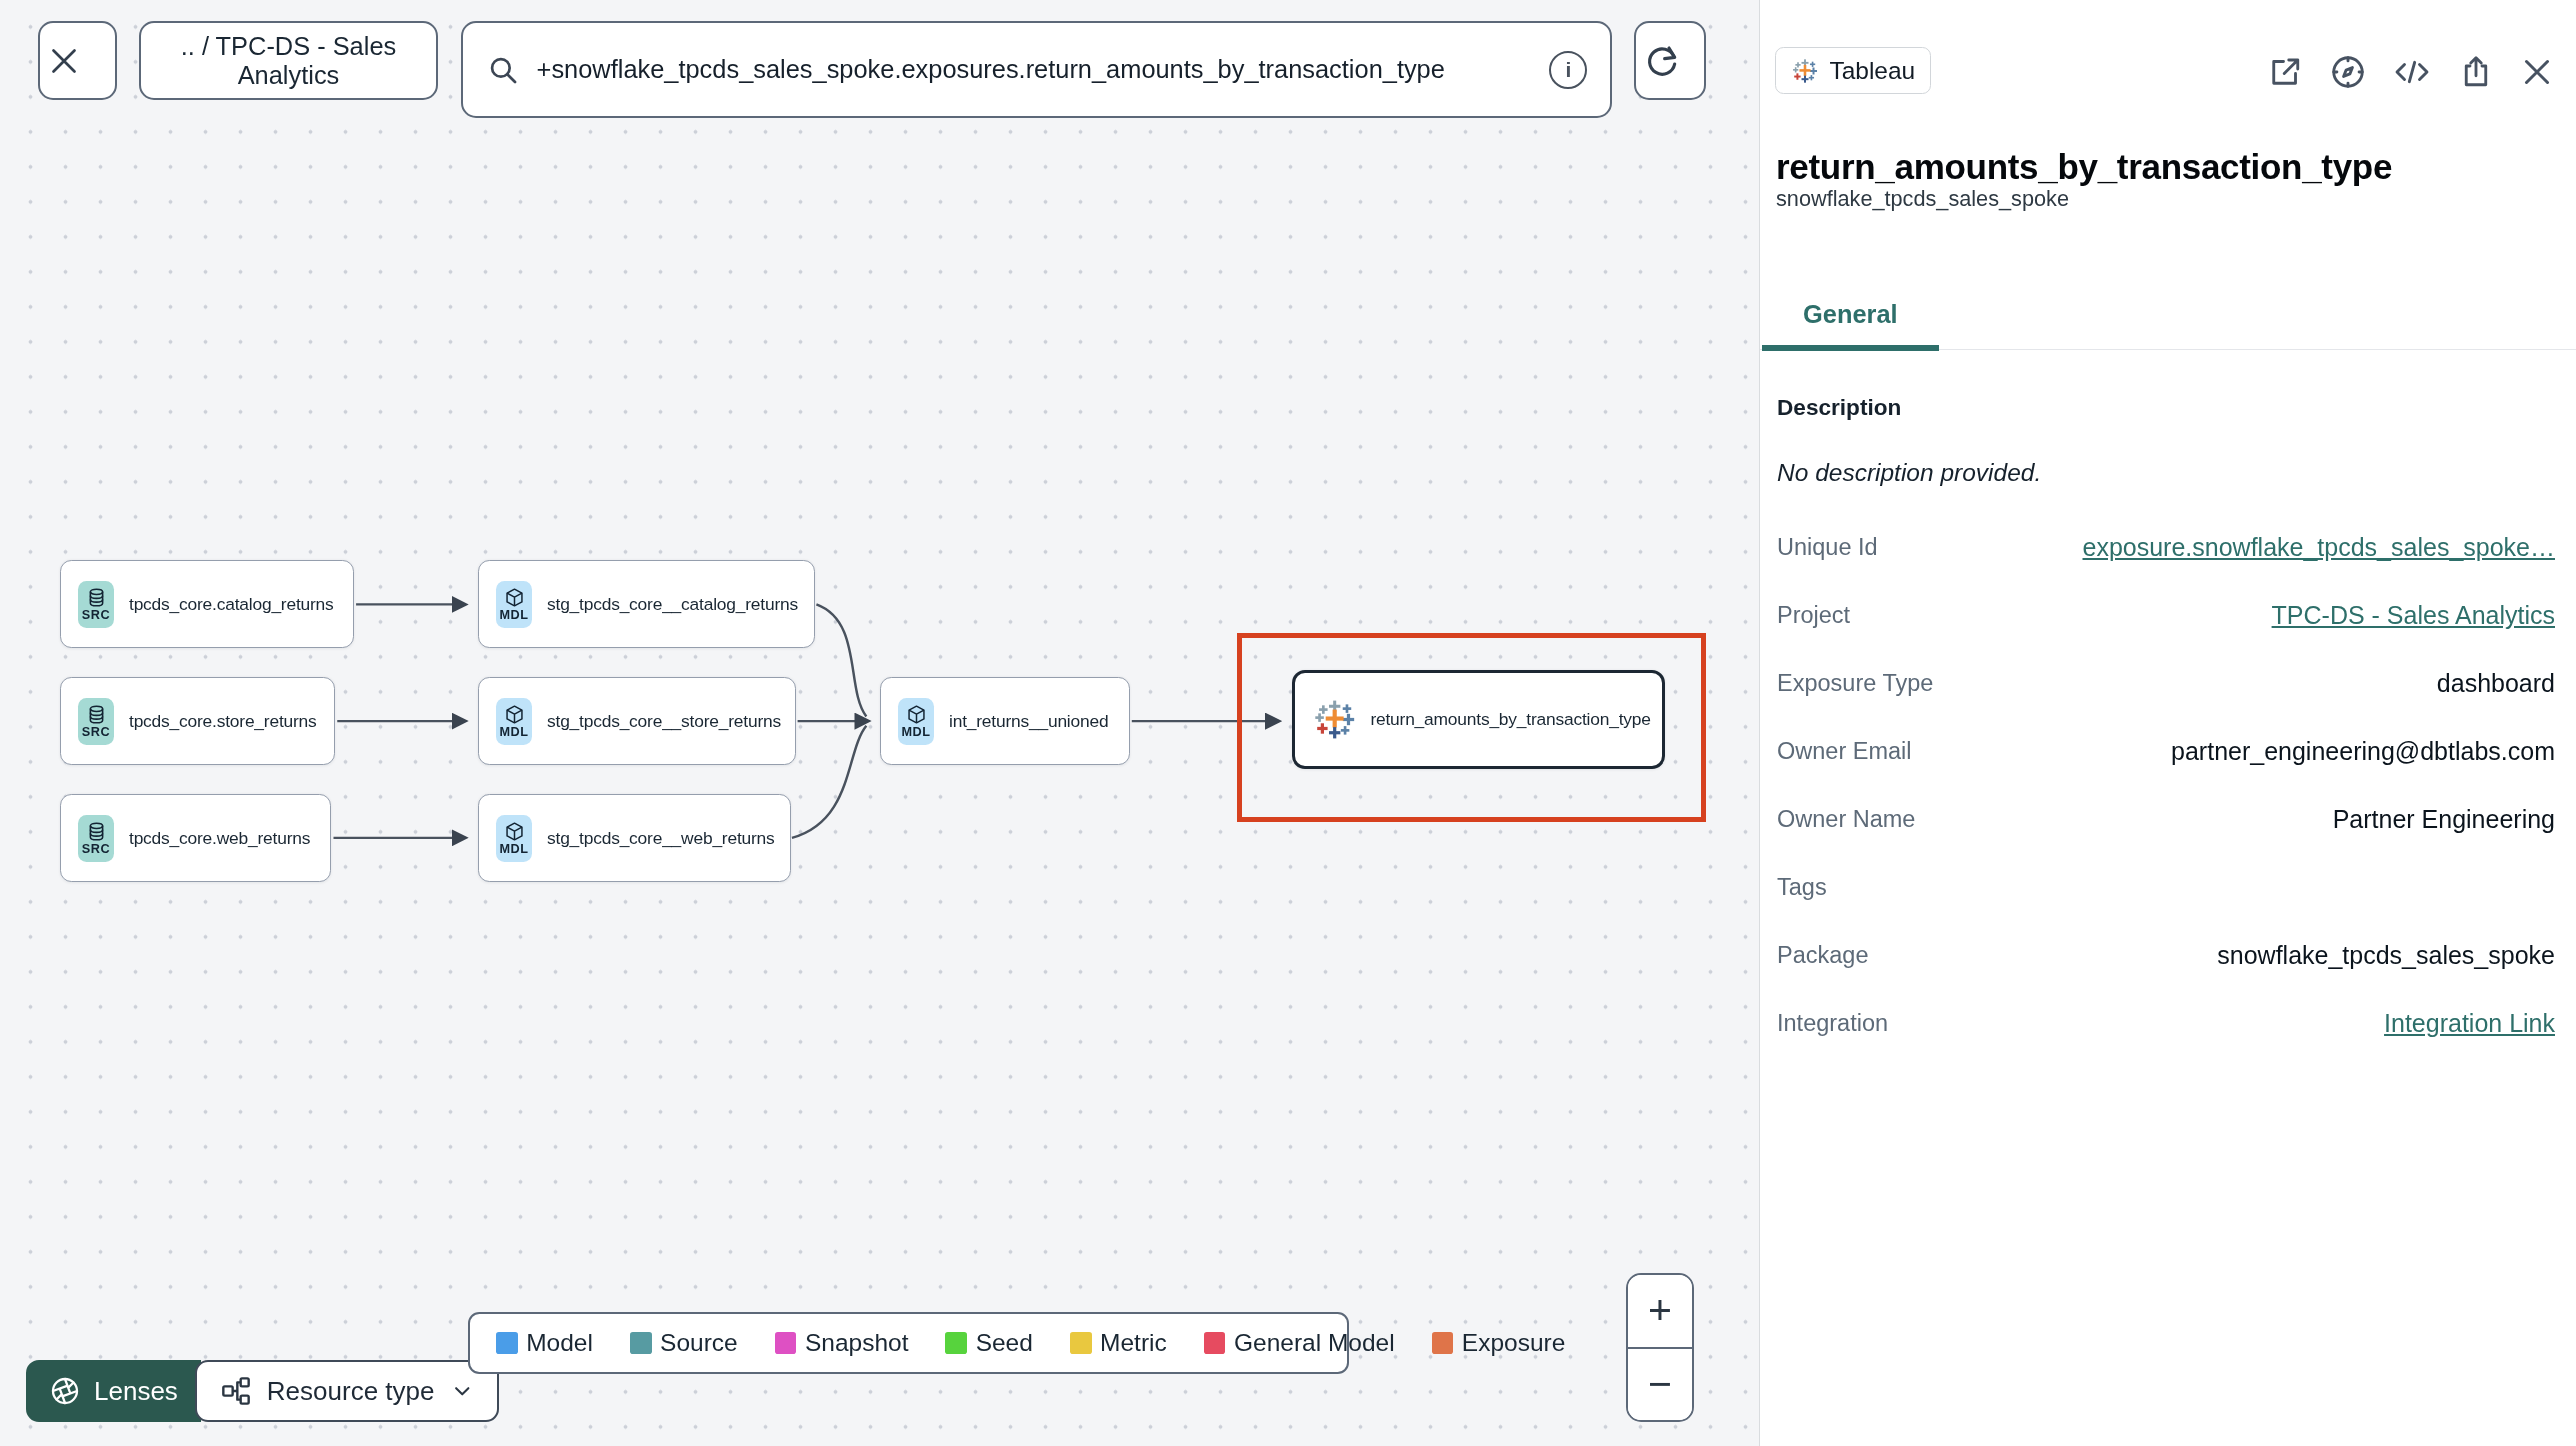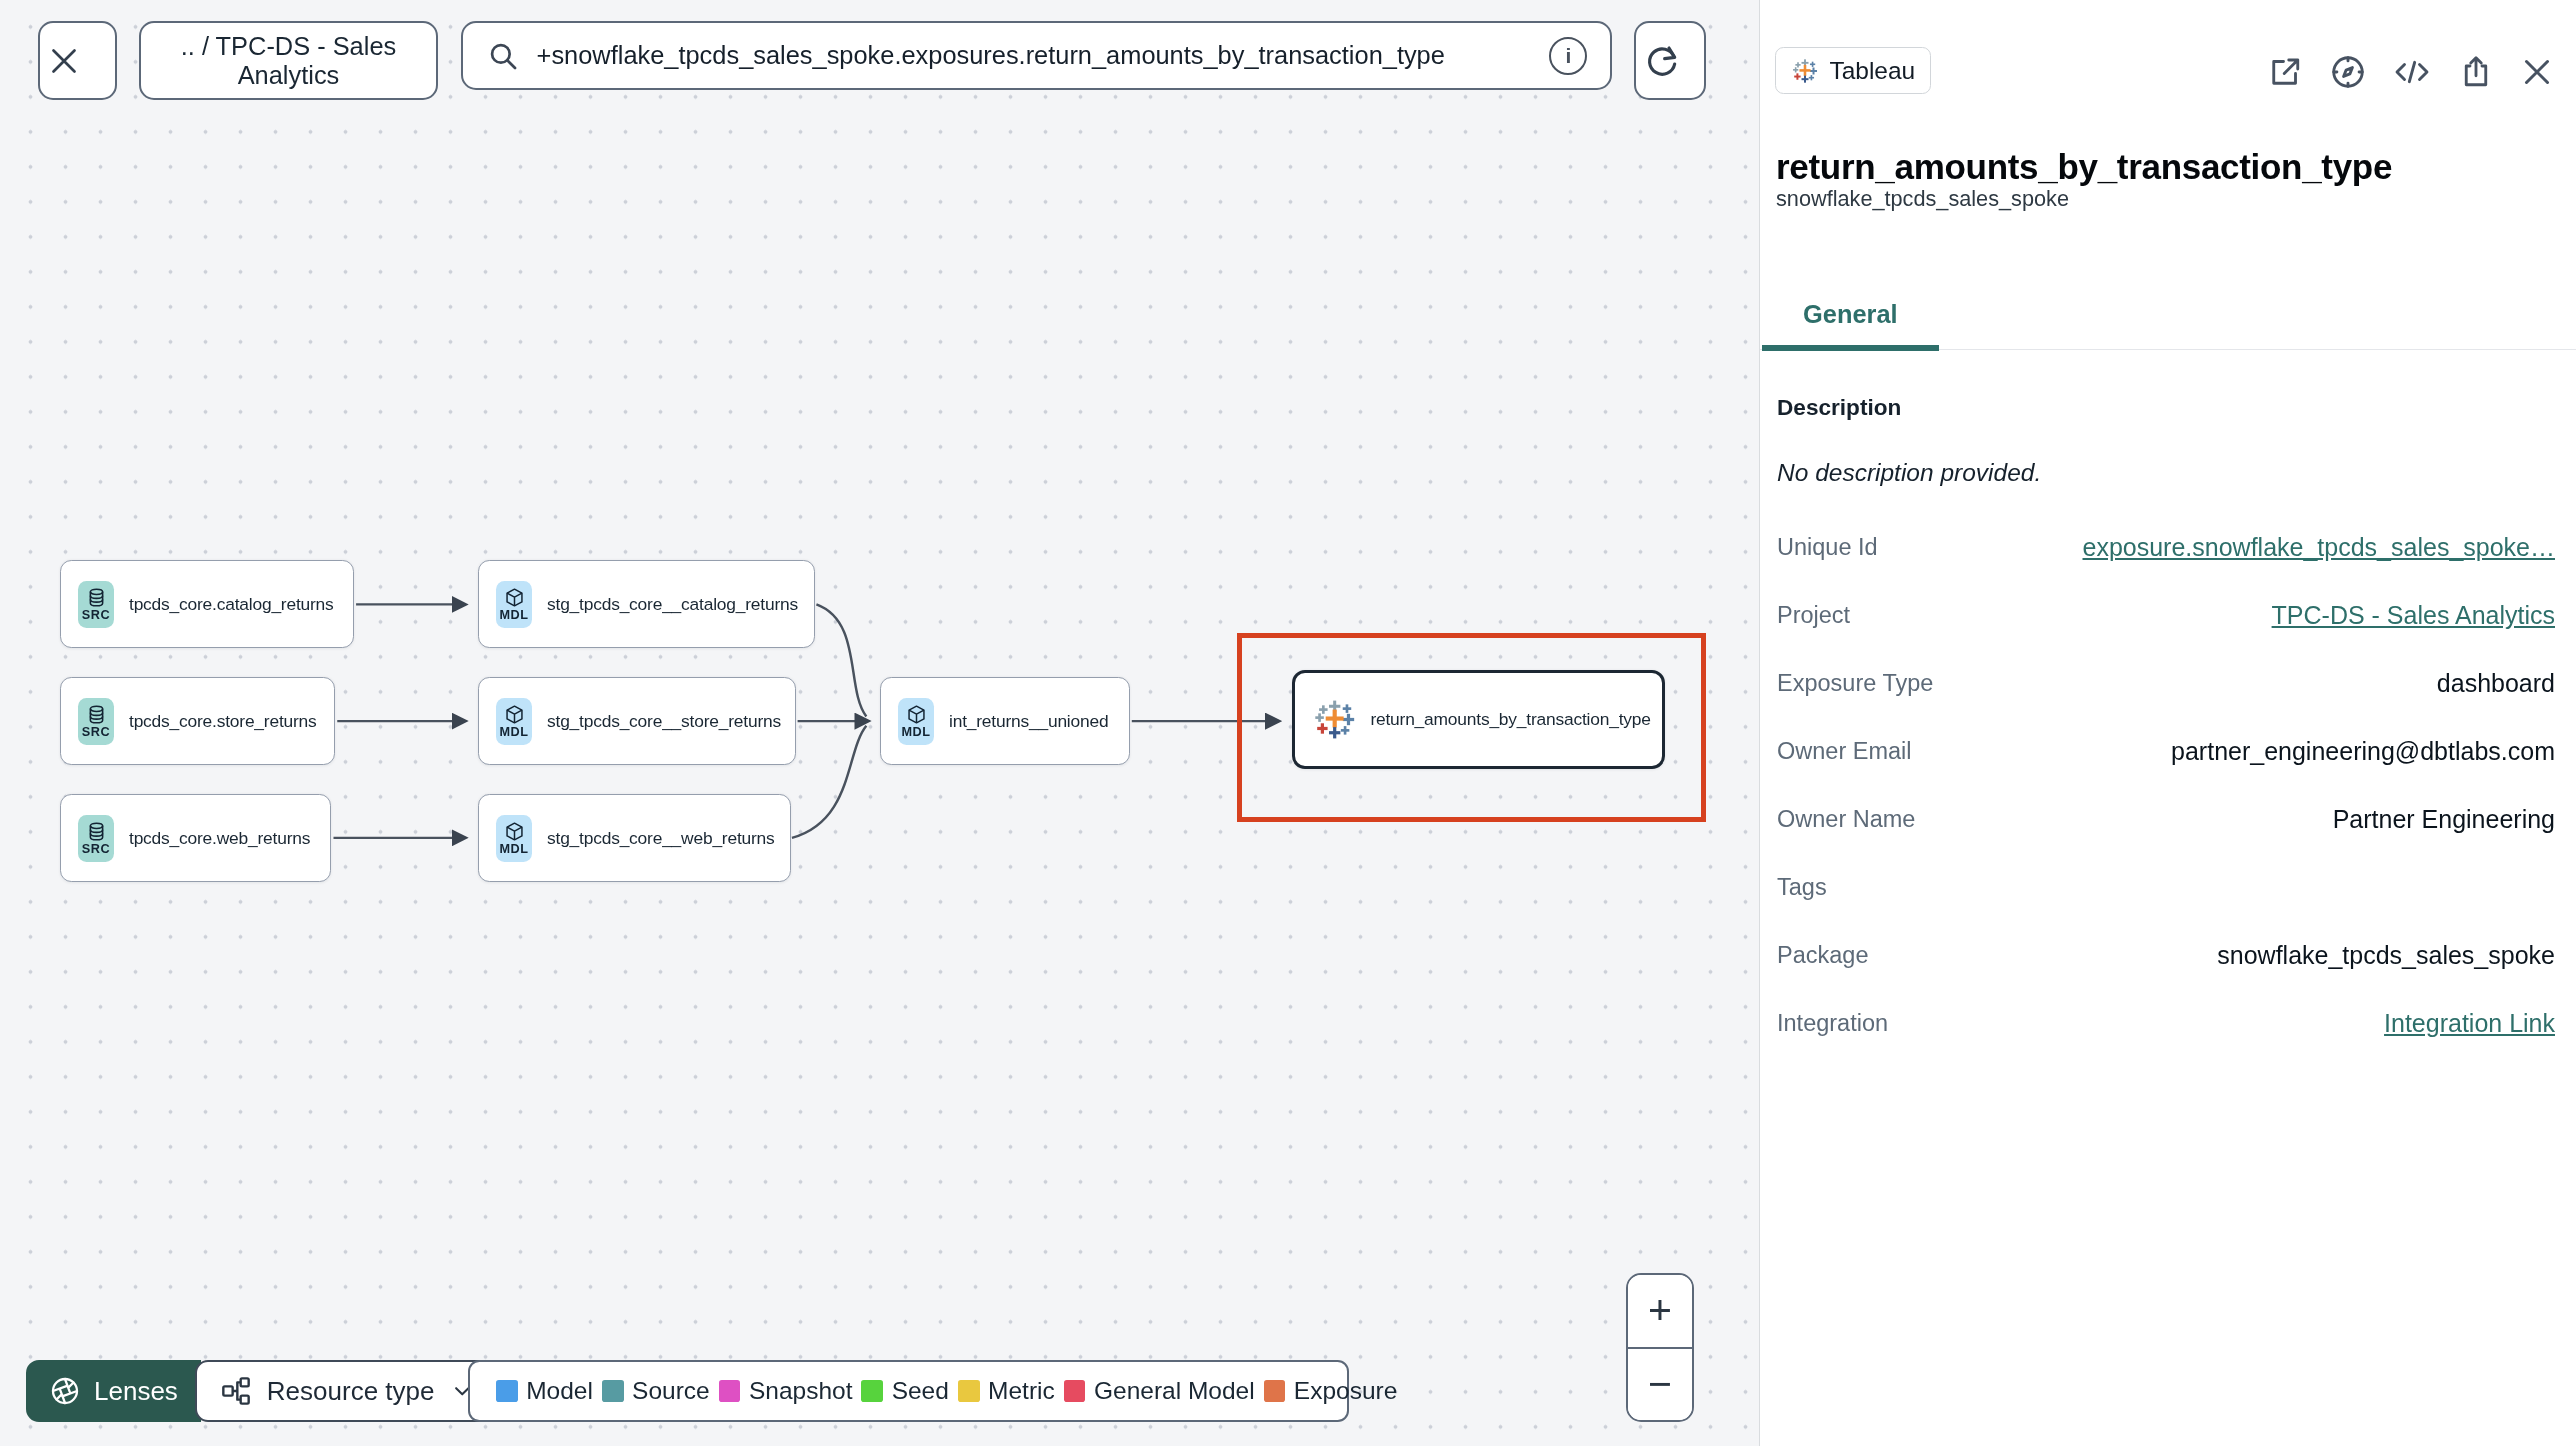--- a/index.html
+++ b/index.html
@@ -9,21 +9,21 @@
   .canvas{position:absolute;left:0;top:0;width:1759px;height:1446px;
     background-color:#f4f5f7;
     background-image:radial-gradient(#ccd0d8 1.9px, transparent 2.1px);
     background-size:35px 35px;background-position:13px 9.4px;}
 
   
   .tbtn{position:absolute;display:flex;align-items:center;
     background:#fff;border:2.4px solid #5c6878;border-radius:15px;color:#1a2733;box-sizing:border-box;cursor:pointer;}
   .btn-close{left:38px;top:21px;width:79px;height:79px;}
   .btn-crumb{left:139px;top:21px;width:299px;height:79px;font-size:25.4px;}
-  .searchbox{left:461px;top:21px;width:1151px;height:69px;justify-content:flex-start;gap:17px;padding:0 22.6px;}
+  .searchbox{left:461px;top:21px;width:1151px;height:97px;justify-content:flex-start;gap:17px;padding:0 22.6px;}
   .searchbox .stext{font-size:25.4px;white-space:nowrap;color:#16202b;}
   .info-badge{margin-left:auto;width:34px;height:34px;border:2.4px solid #49525e;border-radius:50%;
     display:flex;align-items:center;justify-content:center;font-size:21px;font-weight:bold;color:#49525e;flex:0 0 auto;}
   .btn-refresh{left:1634px;top:21px;width:72px;height:79px;}
 
   
   .node{position:absolute;background:#fff;border:1.9px solid #959ead;border-radius:11.3px;
     display:flex;align-items:center;gap:15px;padding:0 11.3px 0 17px;box-sizing:border-box;
     box-shadow:0 0.9px 2.8px rgba(20,30,40,.07);cursor:pointer;}
   .nlabel{font-size:17.4px;color:#1a2733;white-space:nowrap;letter-spacing:-0.2px;}
@@ -48,23 +48,23 @@
     border:2.4px solid #5c6878;border-radius:15px;box-sizing:border-box;display:flex;flex-direction:column;overflow:hidden;}
   .zbtn{flex:1;display:flex;align-items:center;justify-content:center;font-size:41px;color:#2b3642;cursor:pointer;background:#fff;border:none;font-family:"Liberation Sans",sans-serif;}
   .zbtn:first-child{border-bottom:2.4px solid #5c6878;}
 
   
   .lens-wrap{position:absolute;left:26px;top:1360px;height:62px;display:flex;}
   .lenses-btn{display:flex;align-items:center;gap:13px;background:#2b584f;color:#fff;
     border:2.4px solid #2b584f;border-radius:13px 0 0 13px;padding:0 21px;font-size:26px;box-sizing:border-box;cursor:pointer;font-family:"Liberation Sans",sans-serif;}
   .resource-btn{display:flex;align-items:center;gap:15px;background:#fff;color:#1f2a36;
     border:2.4px solid #3f4a58;border-radius:13px;margin-left:-5.6px;padding:0 22.6px;font-size:26px;box-sizing:border-box;cursor:pointer;font-family:"Liberation Sans",sans-serif;}
-  .legend{position:absolute;left:468px;top:1360px;width:881px;height:62px;background:#fff;
+  .legend{position:absolute;left:468px;top:1312px;width:881px;height:62px;background:#fff;
     border:2.4px solid #5c6878;border-radius:11.3px;box-sizing:border-box;
-    display:flex;align-items:center;gap:9px;padding:0 26px;}
+    display:flex;align-items:center;gap:37px;padding:0 26px;}
   .legend-item{display:flex;align-items:center;gap:8.5px;}
   .swatch{width:21.7px;height:21.7px;border-radius:2.8px;flex:0 0 auto;}
   .legend-label{font-size:24.5px;color:#1a2733;white-space:nowrap;}
 
   
   .panel{position:absolute;left:1759px;top:0;width:817px;height:1446px;background:#fff;
     border-left:1.9px solid #d9dcdf;box-sizing:border-box;}
   .p-head{position:absolute;left:0;top:0;width:100%;height:90px;margin-top:32px;}
   .p-badge{position:absolute;left:15px;top:15px;height:47px;display:flex;align-items:center;gap:10.4px;
     border:1.9px solid #d2d6da;border-radius:8.5px;padding:0 15px;background:#fff;box-sizing:border-box;cursor:pointer;}

